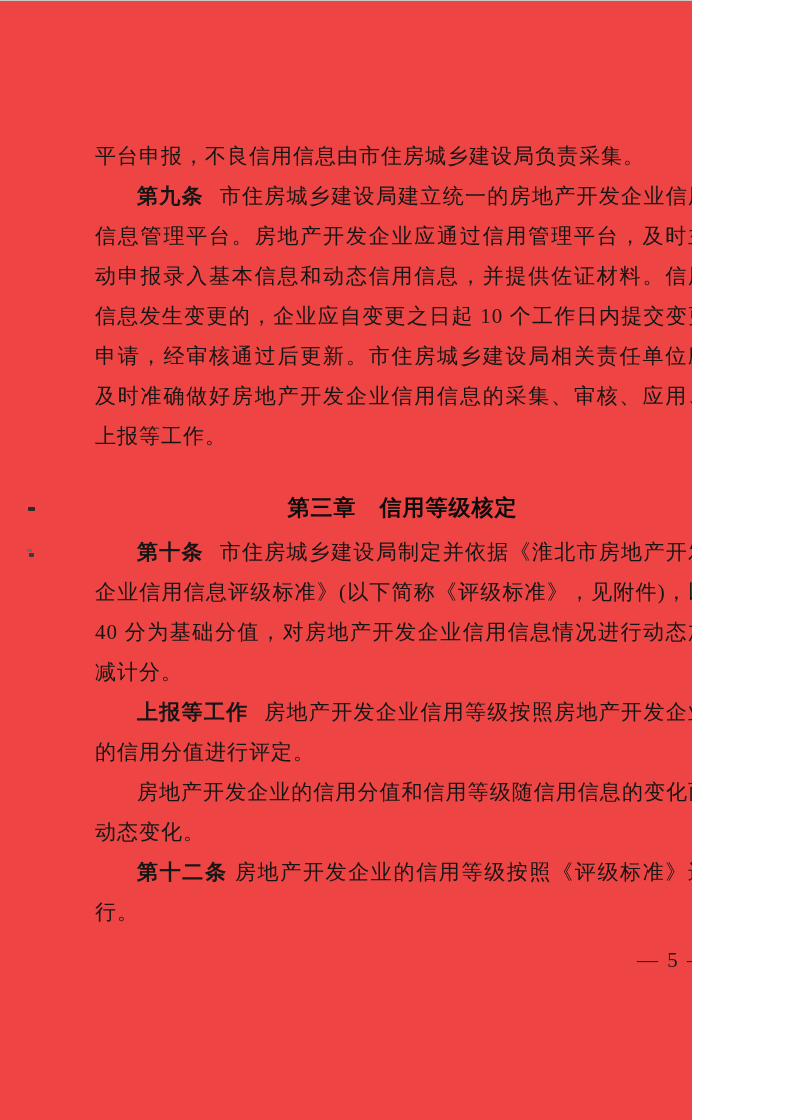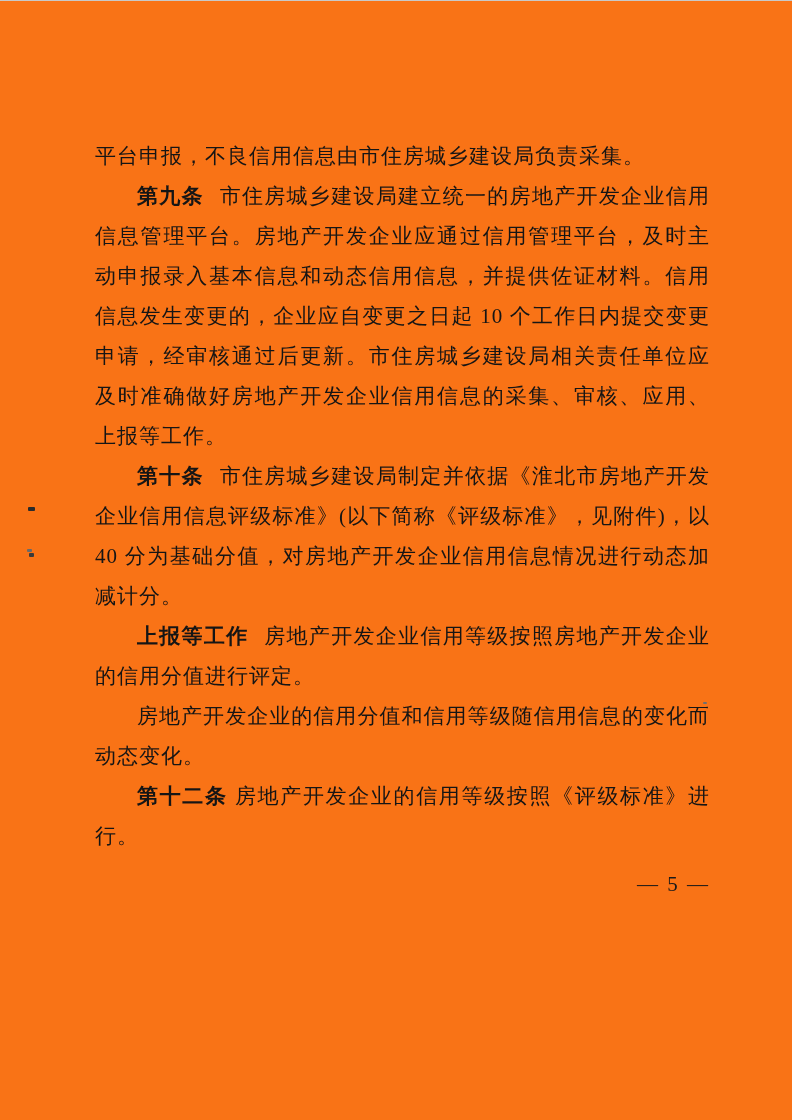--- a/index.html
+++ b/index.html
@@ -2,23 +2,23 @@
 <html><head>
 <meta charset="utf-8">
 <style>
   html, body {
     margin: 0;
     padding: 0;
     background: #ffffff;
   }
   .page {
     position: relative;
-    width: 792px;
+    width: 692px;
     height: 1120px;
-    background: #f97316;
+    background: #ef4444;
     overflow: hidden;
     font-family: "Liberation Serif", serif;
     color: #151515;
   }
   .scan-edge-top {
     position: absolute;
     top: 0; left: 0;
     width: 792px; height: 1px;
     background: #c9c9c9;
   }
@@ -74,20 +74,21 @@
   <div class="speck speck-2"></div>
   <div class="speck speck-3"></div>
   <div class="speck speck-4"></div>
 
   <div class="text-col">
 
     <p class="body-line">平台申报，不良信用信息由市住房城乡建设局负责采集。</p>
 
     <p class="body-line para-indent"><span class="term">第九条</span><span>市住房城乡建设局建立统一的房地产开发企业信用信息管理平台。房地产开发企业应通过信用管理平台，及时主动申报录入基本信息和动态信用信息，并提供佐证材料。信用信息发生变更的，企业应自变更之日起 10 个工作日内提交变更申请，经审核通过后更新。市住房城乡建设局相关责任单位应及时准确做好房地产开发企业信用信息的采集、审核、应用、上报等工作。</span></p>
 
+    <h2 class="chapter-heading">第三章　信用等级核定</h2>
 
     <p class="body-line para-indent"><span class="term">第十条</span><span>市住房城乡建设局制定并依据《淮北市房地产开发企业信用信息评级标准》(以下简称《评级标准》，见附件)，以 40 分为基础分值，对房地产开发企业信用信息情况进行动态加减计分。</span></p>
 
     <p class="body-line para-indent"><span class="term">上报等工作</span><span>房地产开发企业信用等级按照房地产开发企业的信用分值进行评定。</span></p>
 
 
     <p class="body-line para-indent">房地产开发企业的信用分值和信用等级随信用信息的变化而动态变化。</p>
 
     <p class="body-line para-indent tight"><span class="term">第十二条</span><span>房地产开发企业的信用等级按照《评级标准》进行。</span></p>
 

